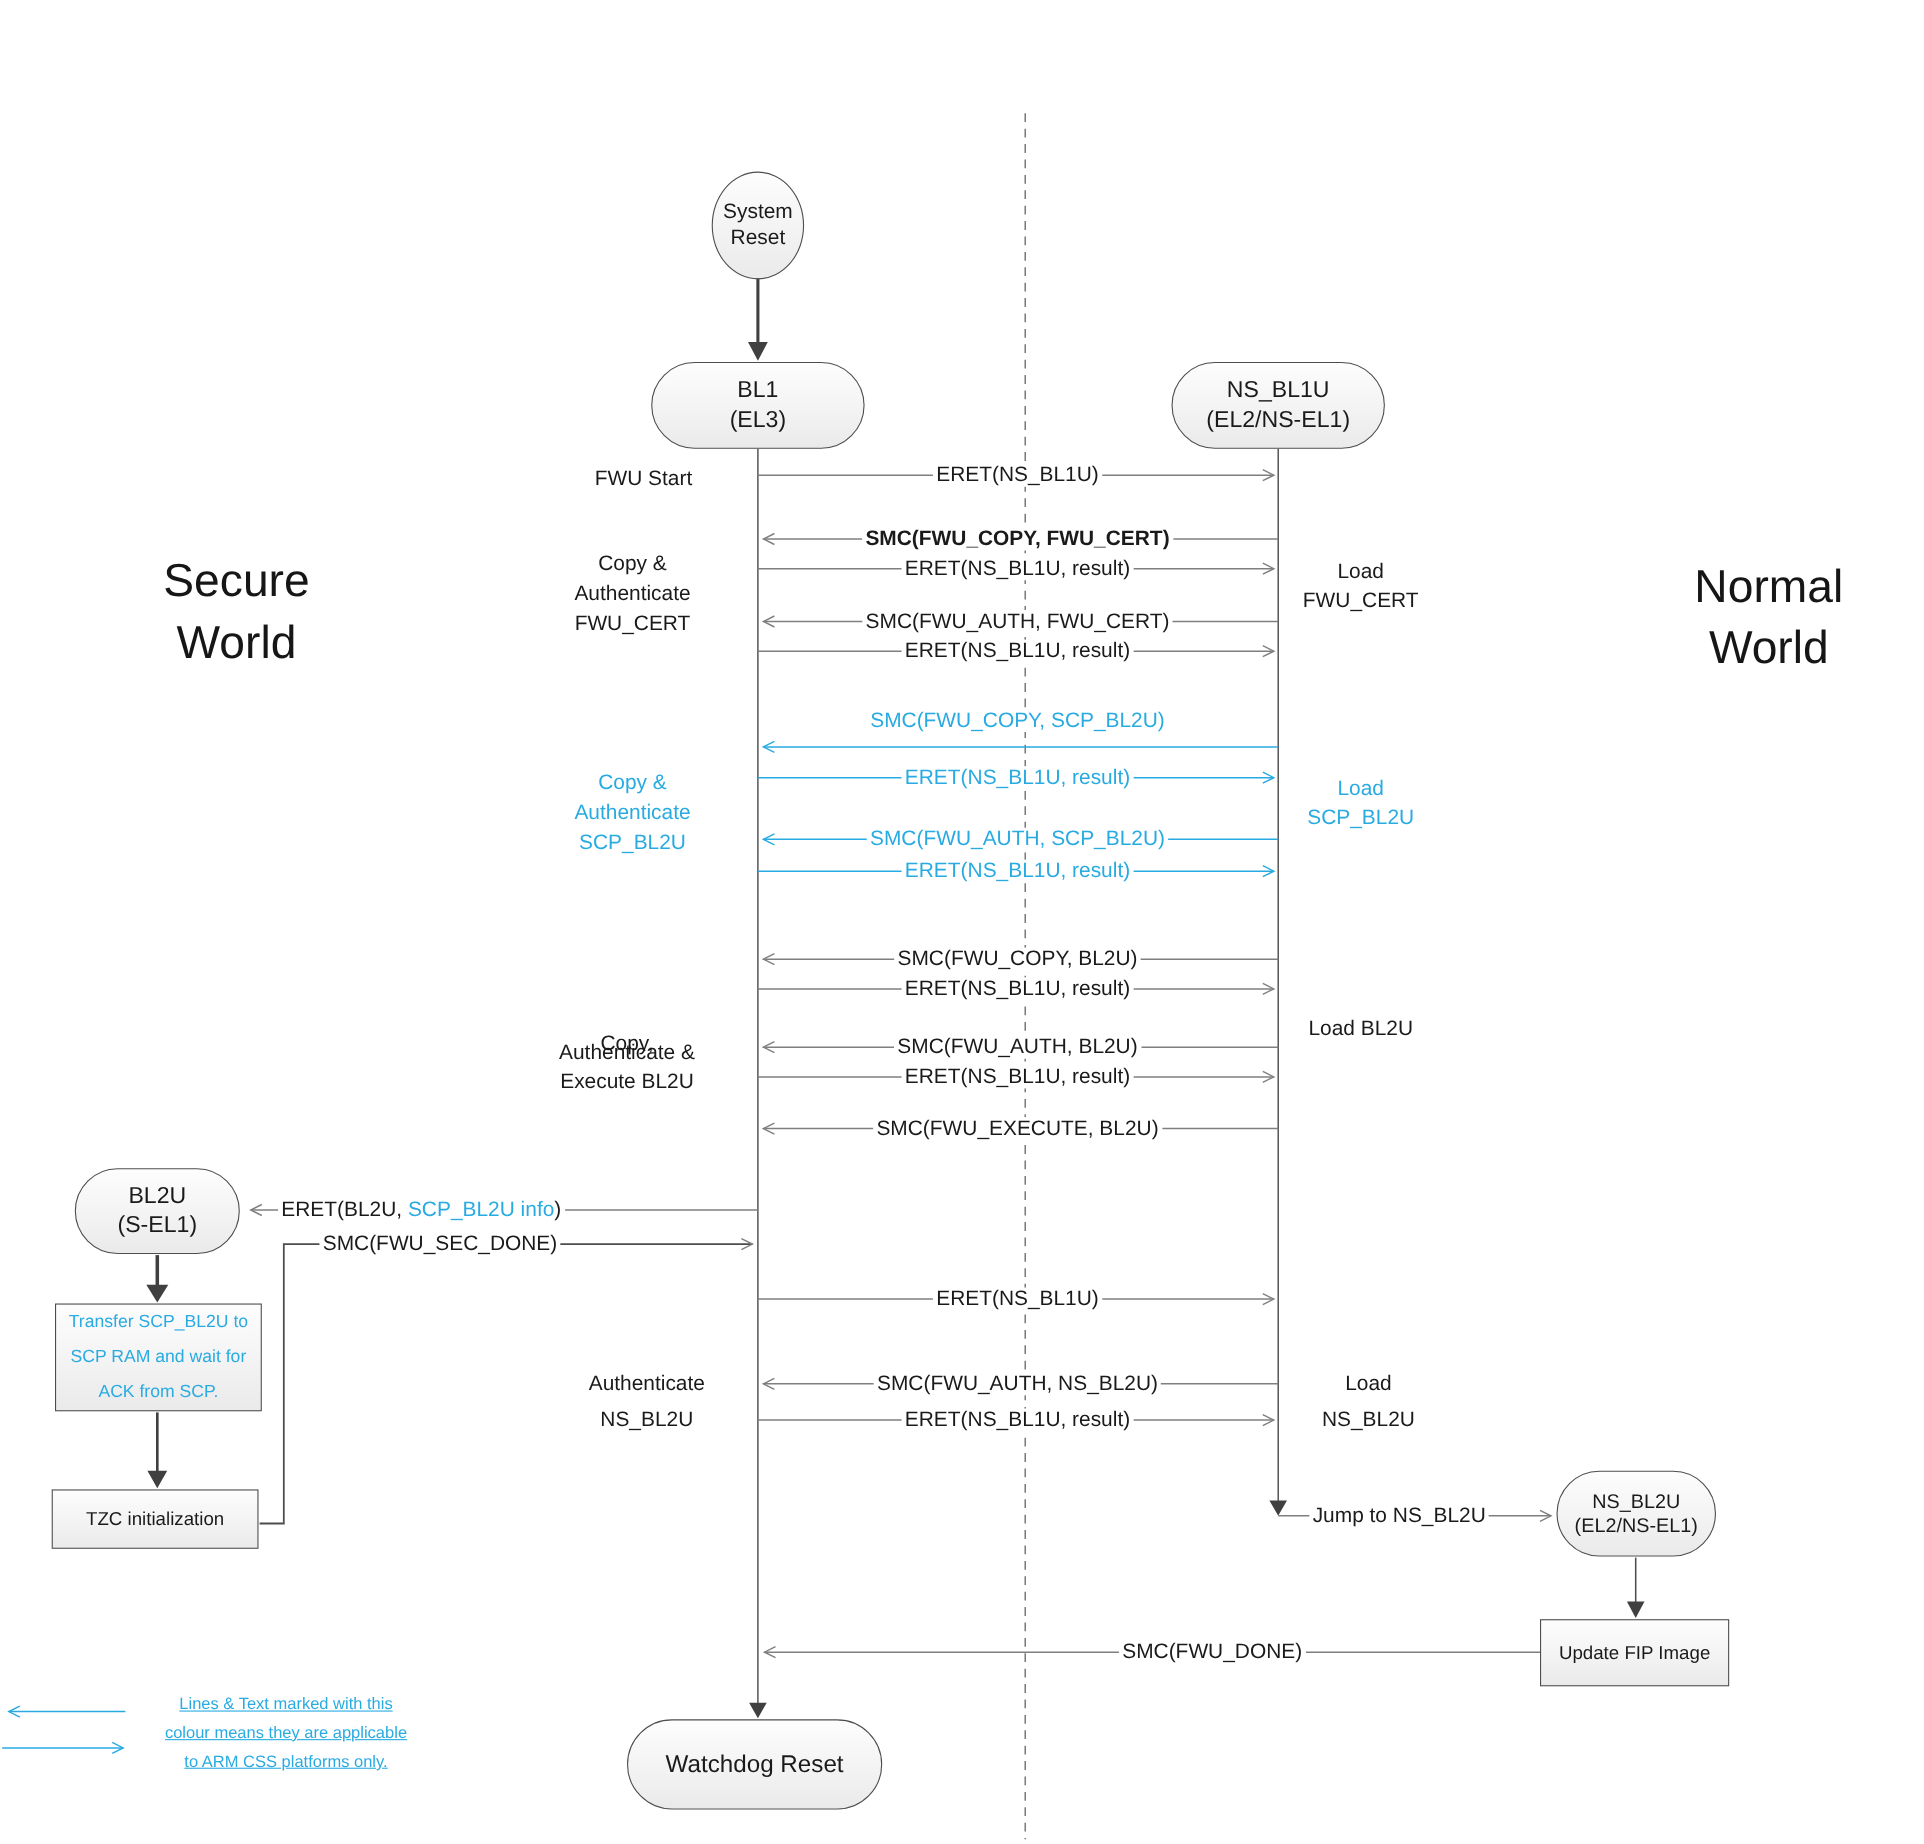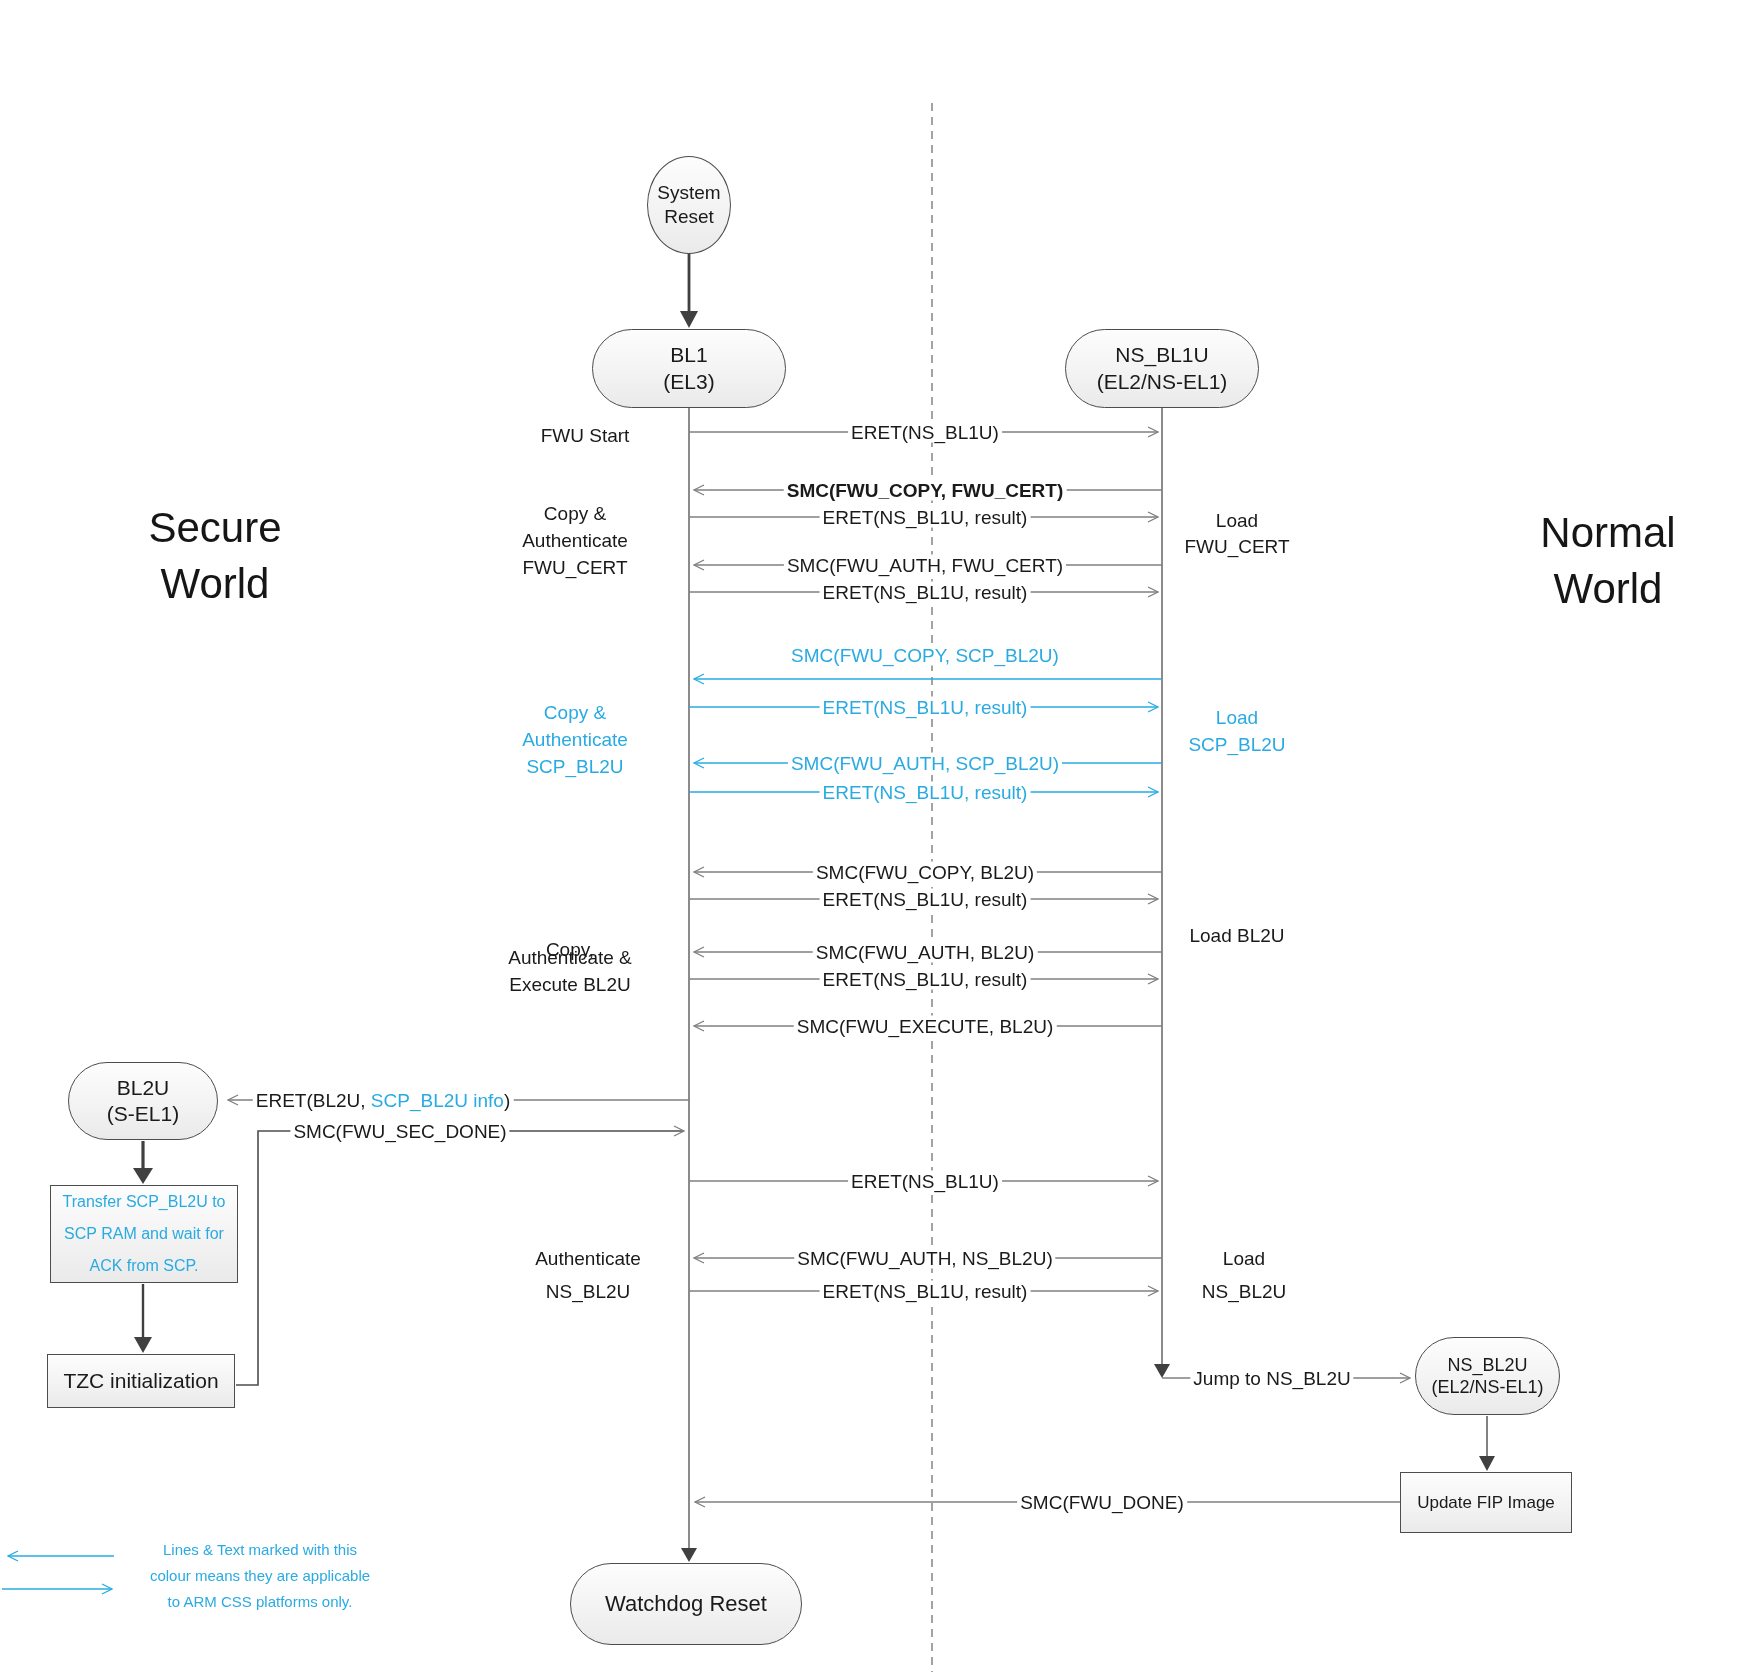--- a/index.html
+++ b/index.html
@@ -149,21 +149,21 @@
   </div>
 
   <div class="node" style="left:50px;top:1185px;width:188px;height:98px;">
     <div class="boxtxt-blue">
       <div>Transfer SCP_BL2U to</div>
       <div>SCP RAM and wait for</div>
       <div>ACK from SCP.</div>
     </div>
   </div>
 
-  <div class="node" style="left:47px;top:1354px;width:188px;height:54px;font-size:21px;">
+  <div class="node" style="left:47px;top:1354px;width:188px;height:54px;font-size:17px;">
     <div>TZC initialization</div>
   </div>
 
   <div class="node" style="left:1400px;top:1472px;width:172px;height:61px;font-size:17px;">
     <div>Update FIP Image</div>
   </div>
 
   <div class="abs ctr msg" style="left:925px;top:432px;">ERET(NS_BL1U)</div>
   <div class="abs ctr msg" style="left:925px;top:490px;font-weight:bold;">SMC(FWU_COPY, FWU_CERT)</div>
   <div class="abs ctr msg" style="left:925px;top:517px;">ERET(NS_BL1U, result)</div>
@@ -209,19 +209,19 @@
   <div class="abs ctr lbl" style="left:1237px;top:546px;">FWU_CERT</div>
 
   <div class="abs ctr lbl accent" style="left:1237px;top:717px;">Load</div>
   <div class="abs ctr lbl accent" style="left:1237px;top:744px;">SCP_BL2U</div>
 
   <div class="abs ctr lbl" style="left:1237px;top:935px;">Load BL2U</div>
 
   <div class="abs ctr lbl" style="left:1244px;top:1258px;">Load</div>
   <div class="abs ctr lbl" style="left:1244px;top:1291px;">NS_BL2U</div>
 
-  <div class="abs legendtxt" style="left:260px;top:1537px;transform:translateX(-50%);">
+  <div class="abs legendtxt" style="left:260px;top:1537px;transform:translateX(-50%);text-decoration:underline;">
     <div>Lines &amp; Text marked with this</div>
     <div>colour means they are applicable</div>
     <div>to ARM CSS platforms only.</div>
   </div>
 
 </div>
 
 </body></html>

